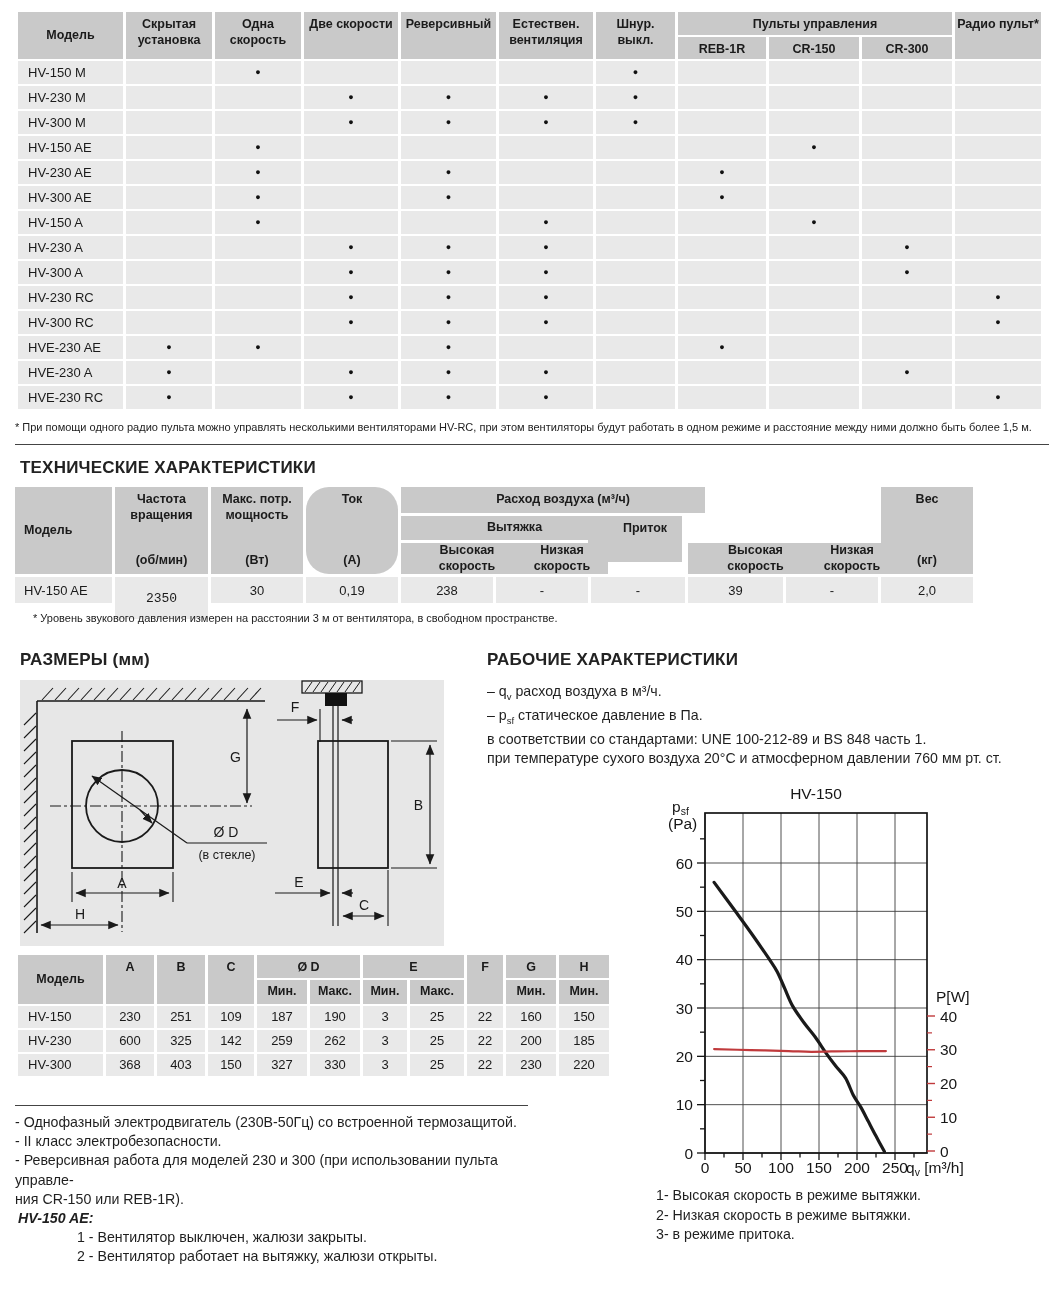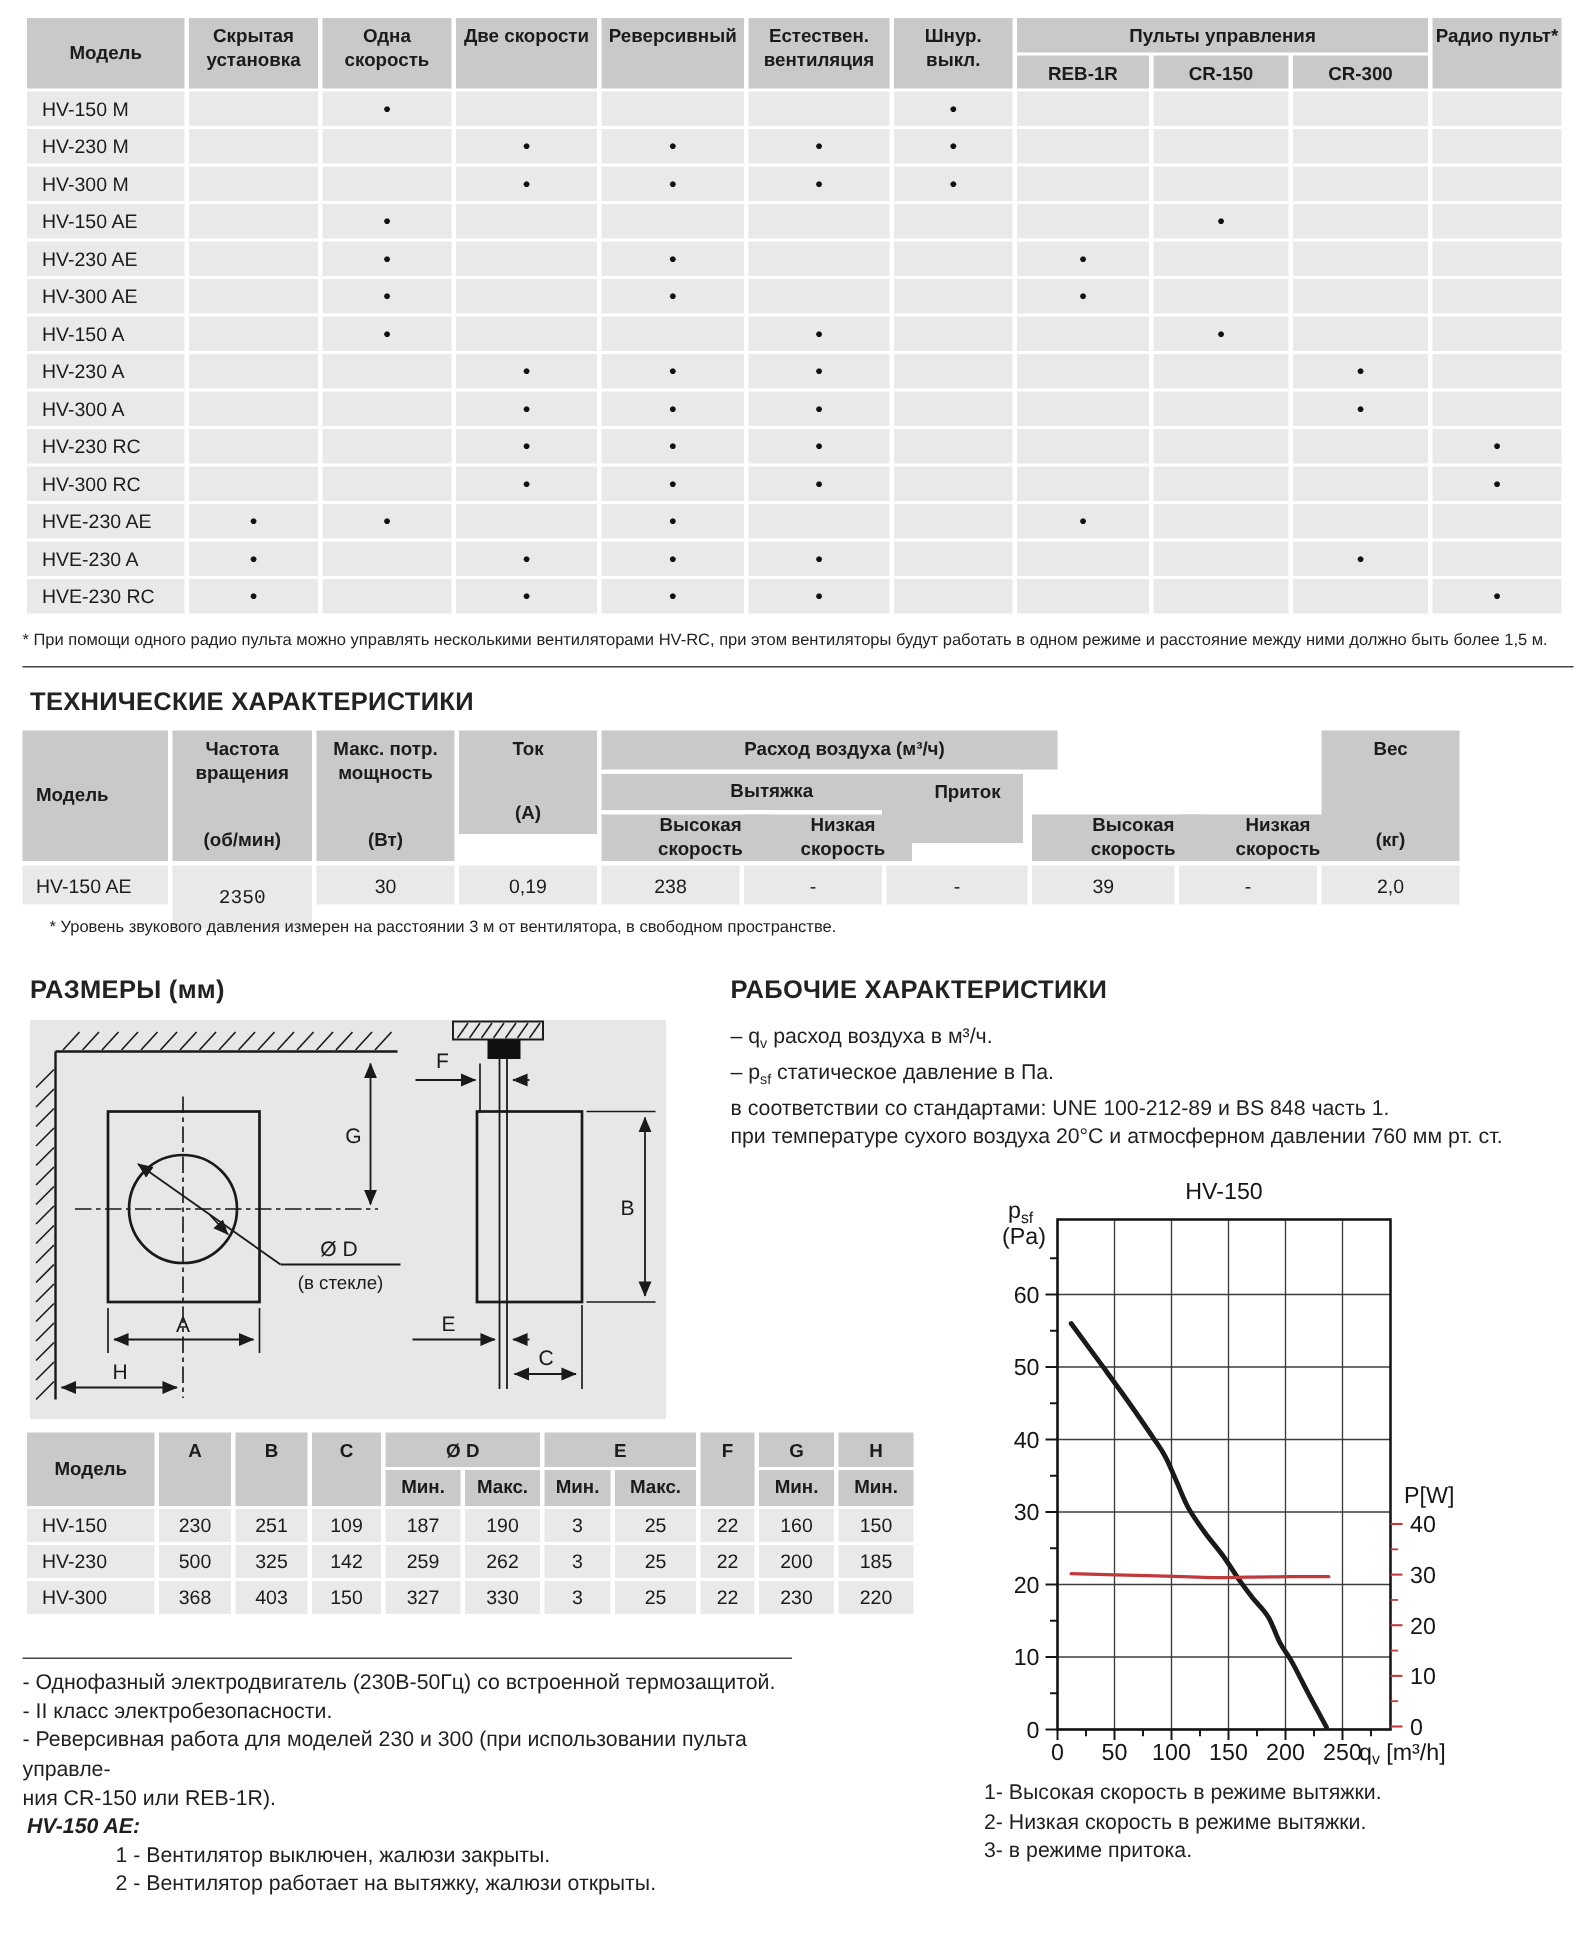--- a/index.html
+++ b/index.html
@@ -272,21 +272,21 @@
   <div class="abs" style="left:15px;top:487px;width:960px;height:118px;">
     <div class="tc left" style="left:0px;top:0px;width:97px;height:87px;">Модель</div>
     <div class="tc col" style="left:100px;top:0px;width:93px;height:87px;">
       <span>Частота вращения</span>
       <span>(об/мин)</span>
     </div>
     <div class="tc col" style="left:196px;top:0px;width:92px;height:87px;">
       <span>Макс. потр. мощность</span>
       <span>(Вт)</span>
     </div>
-    <div class="tc col" style="left:291px;top:0px;width:92px;height:69px;">
+    <div class="tc col" style="left:291px;top:0px;width:92px;height:87px;border-radius:23px;">
       <span>Ток</span>
       <span>(А)</span>
     </div>
     <div class="tc" style="left:386px;top:0px;width:284px;height:26px;">Расход воздуха (м³/ч)</div>
     <div class="tc" style="left:386px;top:29px;width:187px;height:24px;">Вытяжка</div>
     <div class="tc topalign" style="left:573px;top:29px;width:94px;height:46px;">Приток</div>
     <div class="tc" style="left:386px;top:56px;width:92px;height:31px;">Высокая скорость</div>
     <div class="tc" style="left:481px;top:56px;width:92px;height:31px;">Низкая скорость</div>
     <div class="tc" style="left:673px;top:56px;width:95px;height:31px;">Высокая скорость</div>
     <div class="tc" style="left:771px;top:56px;width:92px;height:31px;">Низкая скорость</div>
@@ -471,21 +471,21 @@
           <td>187</td>
           <td>190</td>
           <td>3</td>
           <td>25</td>
           <td>22</td>
           <td>160</td>
           <td>150</td>
         </tr>
         <tr>
           <td class="mdl">HV-230</td>
-          <td>500</td>
+          <td>600</td>
           <td>325</td>
           <td>142</td>
           <td>259</td>
           <td>262</td>
           <td>3</td>
           <td>25</td>
           <td>22</td>
           <td>200</td>
           <td>185</td>
         </tr>

